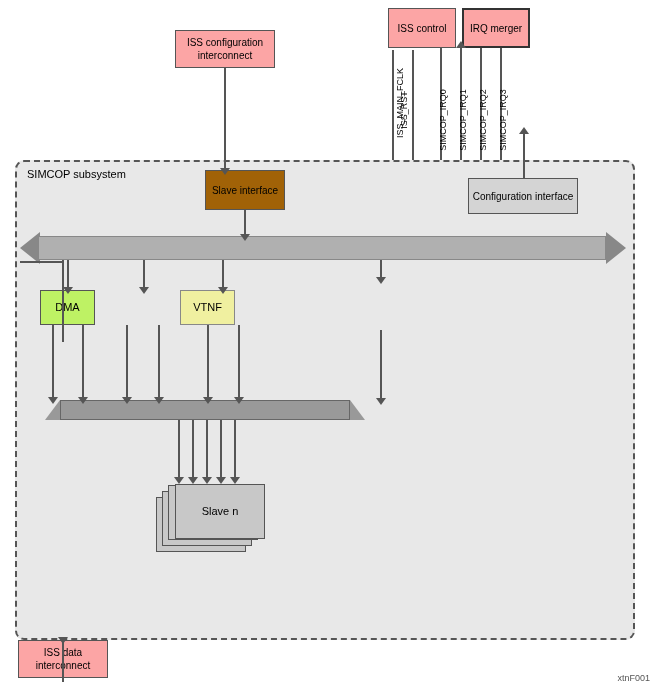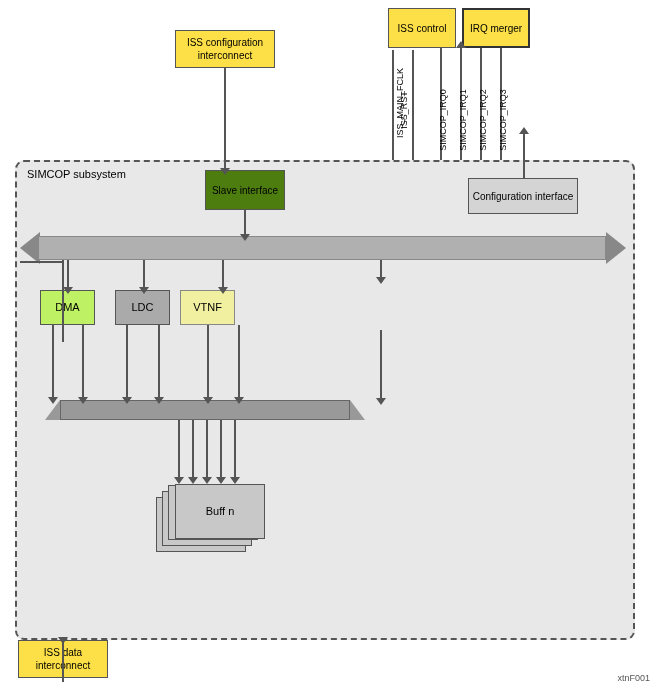--- a/index.html
+++ b/index.html
@@ -26,21 +26,21 @@
       background: #d4d4d4;
       border: 1px solid #555;
       display: flex;
       align-items: center;
       justify-content: center;
       text-align: center;
       line-height: 1.3;
     }
 
     .box-white {
-      background: #fde047;
+      background: #fca5a5;
     }
 
     .box-yellow {
       background: #f0f0a0;
     }
 
     
     .simcop-region {
       position: absolute;
       border: 2px dashed #555;
@@ -138,21 +138,21 @@
   <div class="arrow-down" style="left:456px; top:166px;"></div>
   <div class="arrow-down" style="left:476px; top:166px;"></div>
   <div class="arrow-down" style="left:496px; top:166px;"></div>
 
   <div class="arrow-up" style="left:456px; top:41px;"></div>
 
   <div class="simcop-region" style="left:15px; top:160px; width:620px; height:480px;border-radius:9px;">
     <span style="position:absolute; top:6px; left:10px; font-size:11px; font-weight:normal;">SIMCOP subsystem</span>
   </div>
 
-  <div class="box" style="left:205px; top:170px; width:80px; height:40px; font-size:10px; background:#4d7c0f;">Slave interface</div>
+  <div class="box" style="left:205px; top:170px; width:80px; height:40px; font-size:10px; background:#a16207;">Slave interface</div>
 
   <div class="box" style="left:468px; top:178px; width:110px; height:36px; font-size:10px; background:#d4d4d4;">Configuration interface</div>
 
   <div style="position:absolute; left:20px; top:232px; width:0; height:0;
               border-top:16px solid transparent; border-bottom:16px solid transparent;
               border-right:20px solid #888;"></div>
 
   <div style="position:absolute; left:38px; top:236px; width:568px; height:24px; background:#b0b0b0; border:1px solid #888;"></div>
 
   <div style="position:absolute; left:606px; top:232px; width:0; height:0;
@@ -163,21 +163,20 @@
   <div class="arrow-down" style="left:240px; top:234px;"></div>
 
   <div class="line-v" style="left:224px; top:68px; height:102px;"></div>
   <div class="arrow-down" style="left:220px; top:168px;"></div>
 
   <div class="line-v" style="left:523px; top:130px; height:48px;"></div>
   <div class="arrow-up" style="left:519px; top:127px;"></div>
 
   <div class="box" style="left:40px; top:290px; width:55px; height:35px; font-size:11px; background:#bef264;">DMA</div>
 
-  <div class="box" style="left:115px; top:290px; width:55px; height:35px; font-size:11px; background:#aaaaaa;">LDC</div>
 
   <div class="box box-yellow" style="left:180px; top:290px; width:55px; height:35px; font-size:11px; border:1px solid #888;">VTNF</div>
 
 
   <div class="line-v" style="left:67px; top:260px; height:30px;"></div>
   <div class="arrow-down" style="left:63px; top:287px;"></div>
 
   <div class="line-v" style="left:143px; top:260px; height:30px;"></div>
   <div class="arrow-down" style="left:139px; top:287px;"></div>
 
@@ -226,21 +225,21 @@
   <div class="arrow-down" style="left:174px; top:477px;"></div>
   <div class="arrow-down" style="left:188px; top:477px;"></div>
   <div class="arrow-down" style="left:202px; top:477px;"></div>
   <div class="arrow-down" style="left:216px; top:477px;"></div>
   <div class="arrow-down" style="left:230px; top:477px;"></div>
 
   <div class="buff-layer" style="left:156px; top:497px; width:90px; height:55px;"></div>
   <div class="buff-layer" style="left:162px; top:491px; width:90px; height:55px;"></div>
   <div class="buff-layer" style="left:168px; top:485px; width:90px; height:55px;"></div>
 
-  <div class="box" style="left:175px; top:484px; width:90px; height:55px; font-size:11px; background:#c8c8c8; z-index:5;">Buff n</div>
+  <div class="box" style="left:175px; top:484px; width:90px; height:55px; font-size:11px; background:#c8c8c8; z-index:5;">Slave n</div>
 
   <div class="box box-white" style="left:18px; top:640px; width:90px; height:38px; font-size:10px;">ISS data interconnect</div>
 
   <div class="line-v" style="left:62px; top:640px; height:42px;"></div>
   <div class="arrow-down" style="left:58px; top:637px;"></div>
 
   <div class="line-v" style="left:62px; top:260px; height:82px;"></div>
 
   <div class="line-h" style="left:20px; top:261px; width:42px;"></div>
 

